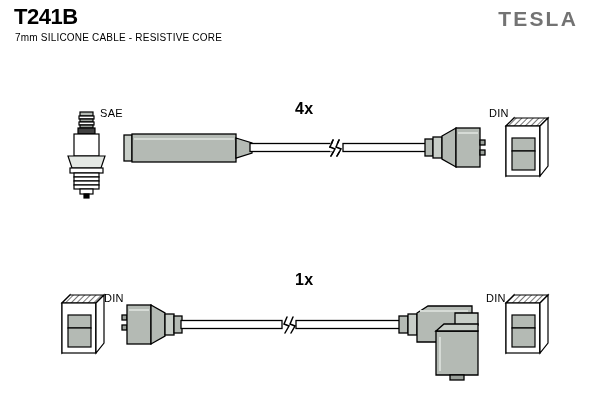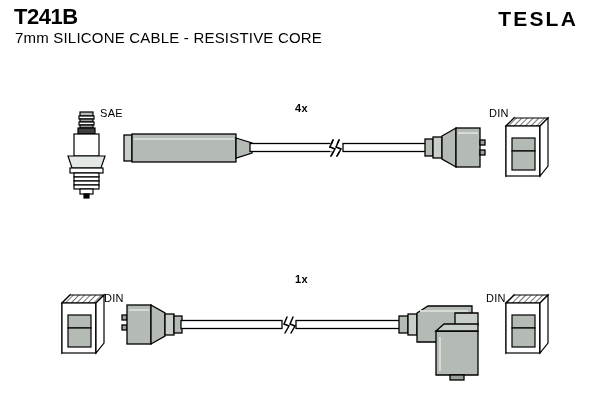--- a/index.html
+++ b/index.html
@@ -16,36 +16,36 @@
   .sheet{position:absolute;left:0;top:0;width:600px;height:400px;}
 
   
   .part-no{
     position:absolute;left:14px;top:6px;
     font-size:22px;font-weight:bold;letter-spacing:-0.5px;
     line-height:22px;
   }
   .part-desc{
     position:absolute;left:15px;top:33px;
-    font-size:15px;letter-spacing:0.2px;font-weight:500;
+    font-size:10px;letter-spacing:0.2px;font-weight:500;
     line-height:10px;white-space:nowrap;
   }
   .brand{
     position:absolute;right:22px;top:8px;
-    font-size:21px;font-weight:bold;color:#000000;
+    font-size:21px;font-weight:bold;color:#737373;
     letter-spacing:2.2px;line-height:22px;
   }
 
   
   .lbl{
     position:absolute;font-size:11px;font-weight:500;letter-spacing:0.3px;
     line-height:13px;white-space:nowrap;
   }
   .qty{
-    position:absolute;font-size:11px;font-weight:bold;letter-spacing:0.3px;
+    position:absolute;font-size:16px;font-weight:bold;letter-spacing:0.3px;
     line-height:17px;
   }
 
   
   .art{position:absolute;left:0;top:0;width:600px;height:400px;}
 </style>
 </head>
 <body>
 
 <div class="sheet">

